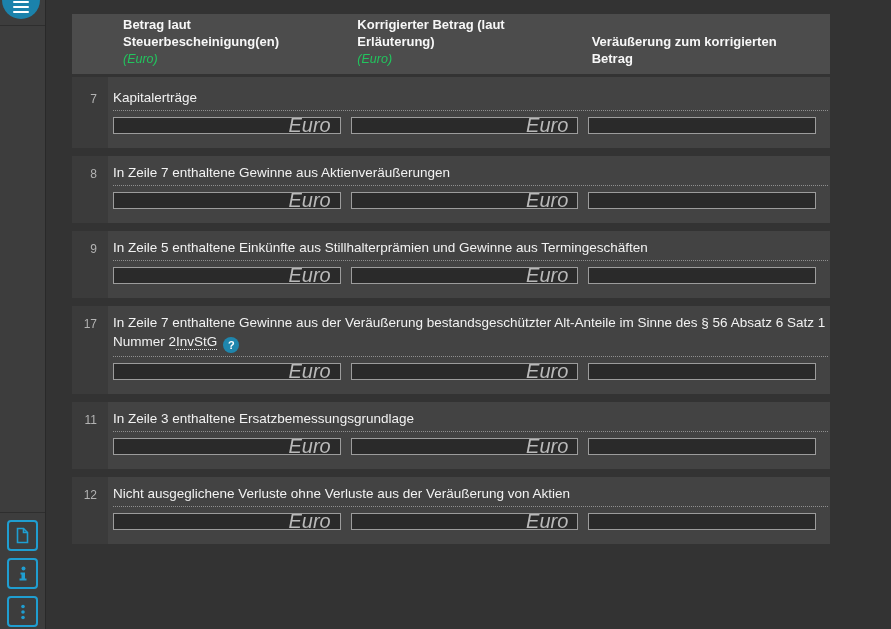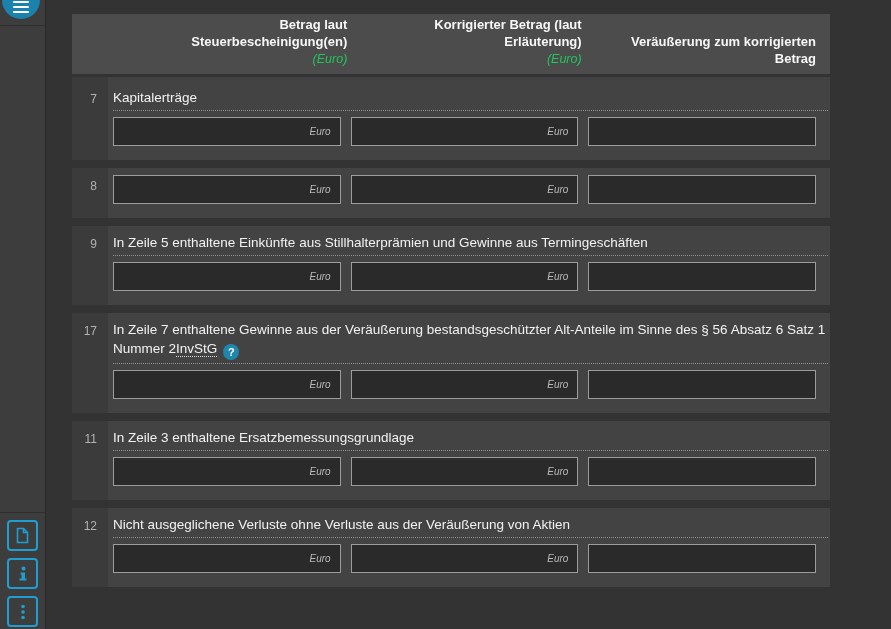--- a/index.html
+++ b/index.html
@@ -23,43 +23,43 @@
   
   .main{flex:1;min-width:0;position:relative;}
   .page-title{margin:0;padding:1px 0 0 26px;width:716px;font-size:26px;font-weight:400;
     line-height:36px;color:#e9e9e9;letter-spacing:0;}
 
   .form-table{margin:14px 61px 0 26px;width:758px;}
 
   
   .thead{height:60px;background:#4c4c4c;display:flex;gap:10px;padding:5px 14px 7px 5px;margin-bottom:3px;}
   .gutter-spacer{width:36px;flex:none;}
-  .thcol{flex:1 1 0;min-width:0;display:flex;flex-direction:column;justify-content:flex-end;text-align:right;}
+  .thcol{flex:1 1 0;min-width:0;display:flex;flex-direction:column;justify-content:flex-end;}
   .thcol .col-label{font-size:13px;font-weight:700;color:#f7f7f7;line-height:17px;}
   .thcol .col-sub{font-size:12.5px;font-style:italic;font-weight:400;color:#22c55e;line-height:16px;margin-top:1px;}
   .col-sub:empty{display:none;}
 
   
   .row{display:flex;background:#434343;}
   .row + .row{margin-top:8px;}
   .gutter{width:36px;flex:none;background:#3b3b3b;text-align:right;padding:10px 11px 0 0;
     font-size:12px;color:#b3b3b3;line-height:16px;}
   .row:first-child .gutter{padding-top:14px;}
   .content{flex:1;min-width:0;padding:7px 2px 14px 5px;}
   .row:first-child .content{padding-top:11px;}
   .row-label{font-size:13.5px;color:#f2f2f2;line-height:19px;border-bottom:1px dotted #8f8f8f;
     padding-bottom:3px;margin-bottom:6px;}
   .term:empty,.help-badge:empty{display:none;}
   .term{border-bottom:1px dotted #e0e0e0;margin-left:0;cursor:pointer;}
   .help-badge{display:inline-block;width:16px;height:16px;border-radius:50%;background:#1f86ad;
     color:#ffffff;font-size:11px;font-weight:700;line-height:16px;text-align:center;
     margin-left:6px;vertical-align:-3px;cursor:pointer;}
   .inputs{display:flex;gap:10px;margin-right:12px;}
-  .inputs input{flex:1 1 0;min-width:0;height:29px;background:#2a2a2a;border:1px solid #9c9c9c;
-    color:#eeeeee;font-family:"Liberation Sans","DejaVu Sans",sans-serif;font-size:10px;padding:0 9px;outline:none;}
+  .inputs input{flex:1 1 0;min-width:0;height:17px;background:#2a2a2a;border:1px solid #9c9c9c;
+    color:#eeeeee;font-family:"Liberation Sans","DejaVu Sans",sans-serif;font-size:20px;padding:0 9px;outline:none;}
   .inputs input.amount{text-align:right;}
   .inputs input::placeholder{color:#b9b9b9;font-style:italic;opacity:1;}
 </style>
 </head>
 <body>
 
 <div class="app">
 
   <aside class="sidebar">
     <div class="sidebar-top-divider"></div>
@@ -128,20 +128,21 @@
               <input type="text" class="amount" placeholder="Euro" style="">
               <input type="text" class="amount" placeholder="Euro" style="">
               <input type="text" style="">
             </div>
           </div>
         </div>
 
         <div class="row">
           <div class="gutter">8</div>
           <div class="content">
+            <div class="row-label"><span>In Zeile 7 enthaltene Gewinne aus Aktienveräußerungen</span></div>
             <div class="inputs">
               <input type="text" class="amount" placeholder="Euro" style="">
               <input type="text" class="amount" placeholder="Euro" style="">
               <input type="text" style="">
             </div>
           </div>
         </div>
 
         <div class="row">
           <div class="gutter">9</div>

